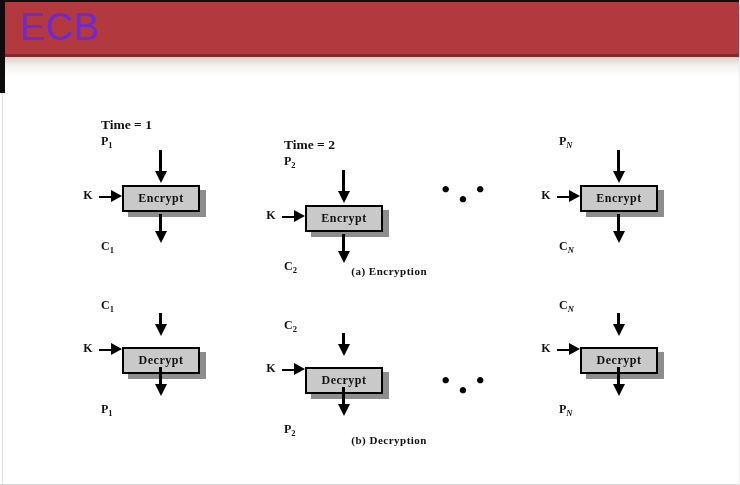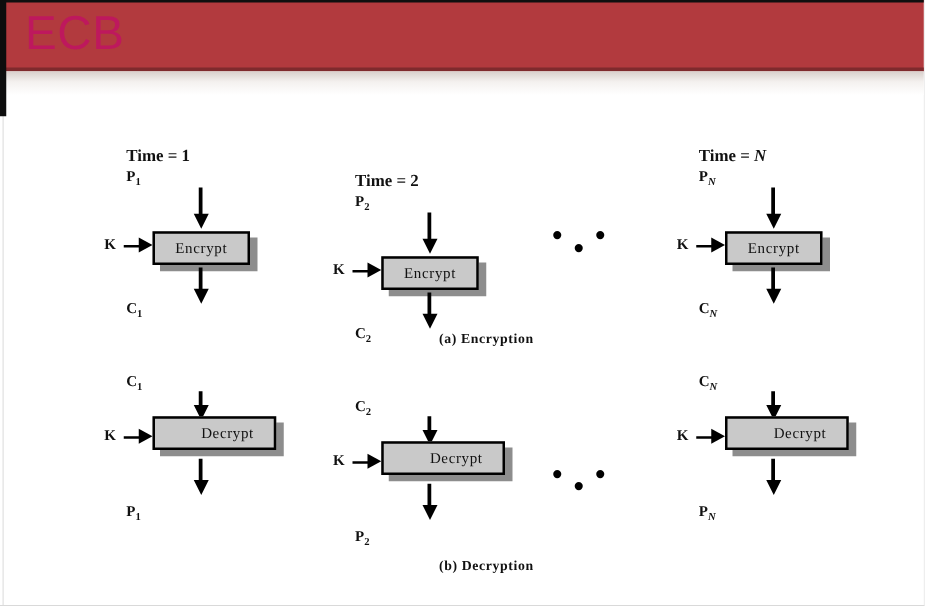--- a/index.html
+++ b/index.html
@@ -23,64 +23,64 @@
     border-bottom:3px solid #7f2a2d;
     box-sizing:content-box;
   }
   .header-fade{
     position:absolute;left:0;top:57px;width:740px;height:19px;
     background:linear-gradient(180deg,#d8cfcb 0%,#f4f1ef 45%,#ffffff 100%);
   }
   .title{
     position:absolute;left:20px;top:6px;
     font-family:"Liberation Sans","DejaVu Sans",sans-serif;
-    font-size:38px;font-weight:400;color:#be185d;letter-spacing:0.5px;
+    font-size:38px;font-weight:400;color:#6d28d9;letter-spacing:0.5px;
   }
   
   .col{position:absolute;width:120px;}
   .c1{left:101px;} .c2{left:284px;margin-top:20px;} .c3{left:559px;}
   .enc{top:117px;height:160px;} .dec{top:298px;height:125px;}
   .col > div{position:absolute;}
   .lbl{width:120px;text-align:left;font-weight:bold;color:#111;}
   .time{top:0;font-size:13.5px;}
   .tvar-italic{font-style:italic;}
   .io{font-size:12px;}
   .io sub{font-size:8.5px;line-height:0;}
   .sub-italic{font-style:italic;}
   .enc .io-top{top:17px;} .dec .io-top{top:0;}
   .vline{left:58px;width:3px;background:#000;}
   .vhead{left:54px;width:0;height:0;border-left:6px solid transparent;border-right:6px solid transparent;border-top:12px solid #000;}
   .enc .a1-line{top:33px;height:22px;} .enc .a1-head{top:54px;}
   .enc .boxp{top:68px;} 
   .enc .a2-line{top:97px;height:18px;} .enc .a2-head{top:114px;}
   .enc .io-bottom{top:122px;}
   .dec .a1-line{top:15px;height:12px;} .dec .a1-head{top:26px;}
-  .dec .boxp{top:35px;padding-left:21px;}
+  .dec .boxp{top:49px;}
   .dec .a2-line{top:69px;height:18px;} .dec .a2-head{top:86px;}
   .dec .io-bottom{top:104px;}
   .boxp{
     left:21px;width:74px;height:23px;
     background:#c9c9c9;border:2px solid #000;
     box-shadow:6px 5px 0 #8d8d8d;
     text-align:center;line-height:23px;
-    font-weight:normal;font-size:12px;color:#111;letter-spacing:0.5px;
+    font-weight:bold;font-size:12px;color:#111;letter-spacing:0.5px;
   }
   .key-label{left:-20px;width:14px;text-align:center;font-weight:bold;font-size:12px;color:#111;}
   .enc .key-label{top:71px;} .dec .key-label{top:43px;}
   .key-line{left:-2px;width:14px;height:2px;background:#000;}
   .enc .key-line{top:79px;} .dec .key-line{top:51px;}
   .key-head{left:10px;width:0;height:0;border-top:6px solid transparent;border-bottom:6px solid transparent;border-left:11px solid #000;}
   .enc .key-head{top:73px;} .dec .key-head{top:45px;}
   
   .dots{position:absolute;width:80px;text-align:center;font-weight:bold;color:#000;font-size:24px;letter-spacing:10px;line-height:10px;}
   .dots-enc{left:428px;top:184px;}
   .dots-dec{left:428px;top:375px;}
   
   .caption{position:absolute;left:275px;width:152px;text-align:right;font-weight:bold;font-size:11px;color:#111;letter-spacing:0.5px;}
-  .cap-a{top:265px;} .cap-b{top:447px;}
+  .cap-a{top:265px;} .cap-b{top:434px;}
   
   .watermark{position:absolute;left:565px;top:438px;display:flex;align-items:center;gap:4px;}
   .wm-text{
     font-family:"Liberation Sans","DejaVu Sans",sans-serif;
     font-size:17px;font-weight:bold;color:#c8c8c8;letter-spacing:1px;
     text-shadow:1px 1px 0 #ffffff;
   }
 </style>
 </head>
 <body>
@@ -115,21 +115,20 @@
     <div class="key-label"><span>K</span></div>
     <div class="key-line"></div>
     <div class="key-head"></div>
     <div class="boxp">Encrypt</div>
     <div class="vline a2-line"></div>
     <div class="vhead a2-head"></div>
     <div class="lbl io io-bottom"><span>C</span><sub>2</sub></div>
   </div>
 
   <div class="col enc c3">
-    <div class="lbl time"><span>Time = </span><span class="tvar-italic">N</span></div>
     <div class="lbl io io-top"><span>P</span><sub class="sub-italic">N</sub></div>
     <div class="vline a1-line"></div>
     <div class="vhead a1-head"></div>
     <div class="key-label"><span>K</span></div>
     <div class="key-line"></div>
     <div class="key-head"></div>
     <div class="boxp">Encrypt</div>
     <div class="vline a2-line"></div>
     <div class="vhead a2-head"></div>
     <div class="lbl io io-bottom"><span>C</span><sub class="sub-italic">N</sub></div>

